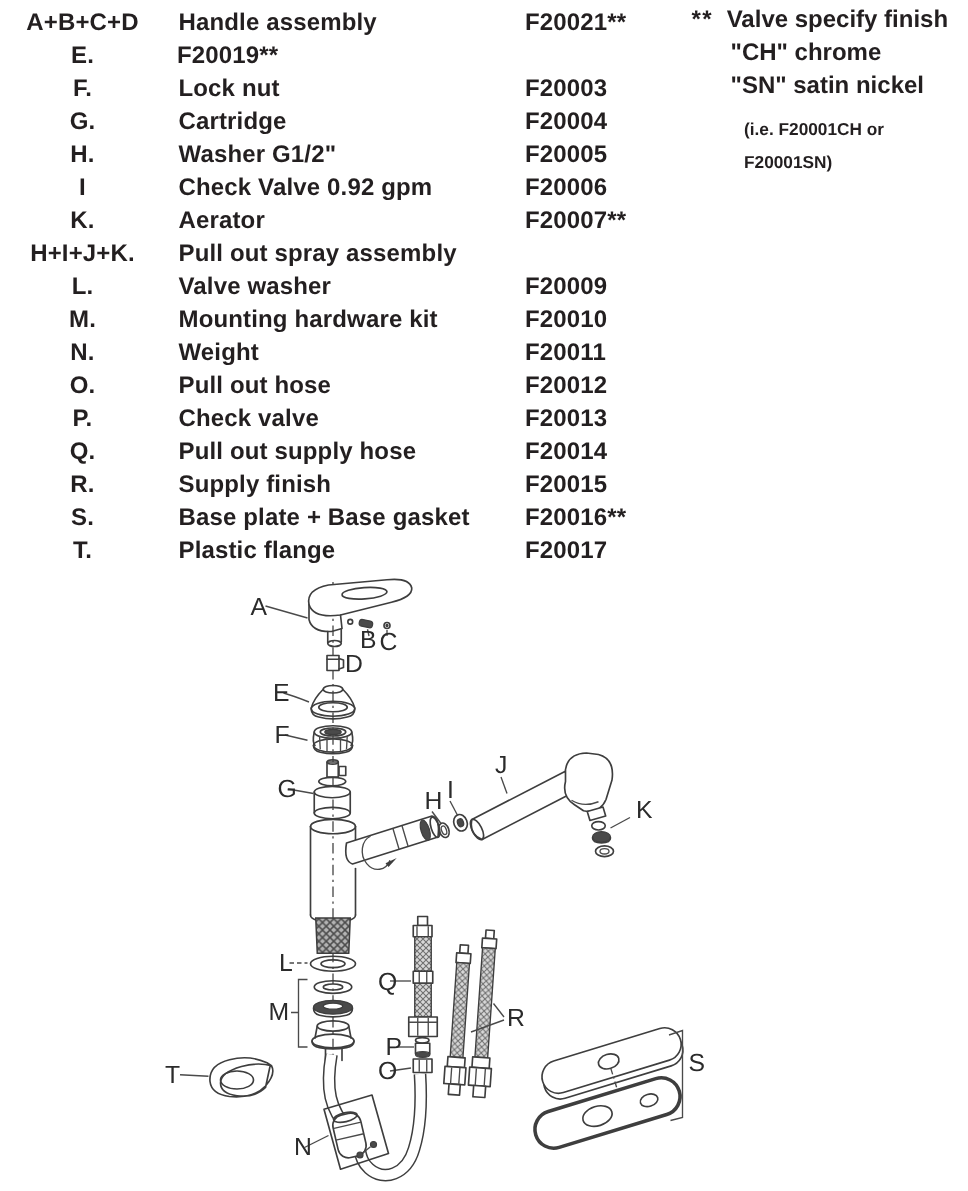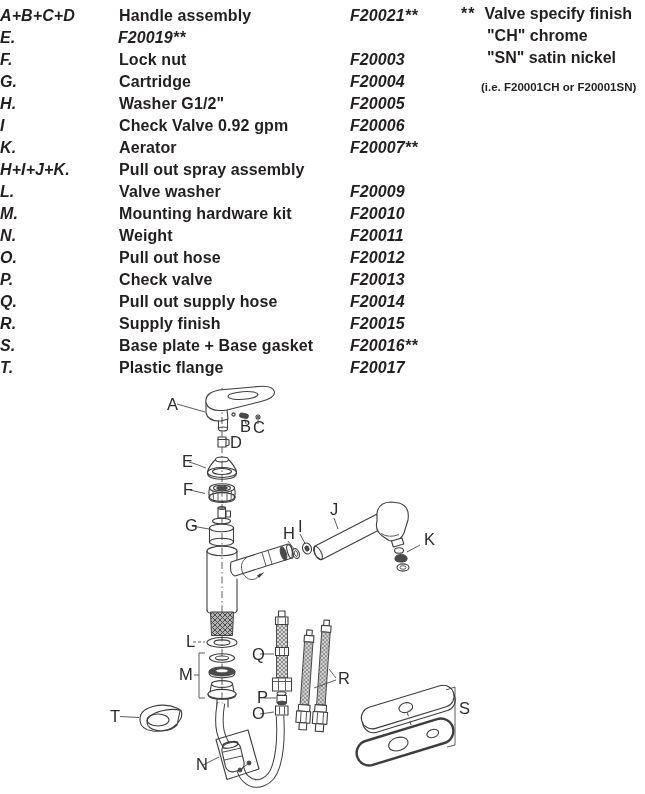--- a/index.html
+++ b/index.html
@@ -4,29 +4,29 @@
 <style>
   html,body{margin:0;padding:0;background:#fff;}
   .page{
     position:relative;width:645px;height:794px;background:#fff;overflow:hidden;
     font-family:"Liberation Sans",sans-serif;color:#231f20;
   }
   
   .parts-list{position:absolute;left:0;top:5px;width:645px;}
   .plist-row{display:grid;grid-template-columns:110px 232px 1fr;height:22px;
     font-size:16px;line-height:22px;font-weight:600;letter-spacing:0.1px;}
-  .col-letter{text-align:left;white-space:nowrap;font-style:italic;}
+  .col-letter{text-align:center;white-space:nowrap;}
   .col-desc{padding-left:9px;white-space:nowrap;}
-  .col-part{padding-left:8px;white-space:nowrap;font-style:italic;}
+  .col-part{padding-left:8px;white-space:nowrap;}
   
   .finish-note{position:absolute;left:461px;top:3px;font-size:16px;font-weight:600;line-height:22px;}
   .fn-row{display:flex;gap:9px;}
   .fn-marker{letter-spacing:1px;}
   .fn-line{margin-left:26px;}
-  .fn-example{margin-left:20px;margin-top:7px;font-size:11.5px;font-weight:600;}
+  .fn-example{margin-left:35px;margin-top:7px;font-size:11.5px;font-weight:600;}
   
   svg.diagram{position:absolute;left:0;top:0;width:645px;height:794px;}
   .ln{fill:none;stroke:#3e3e3e;stroke-width:1.1;stroke-linecap:round;stroke-linejoin:round;}
   .thin{fill:none;stroke:#4a4a4a;stroke-width:0.9;}
   .dk{fill:#4a4a4a;stroke:#3e3e3e;stroke-width:0.8;}
   .wf{fill:#ffffff;stroke:#3e3e3e;stroke-width:1.1;stroke-linejoin:round;}
   .dlabel{font-family:"Liberation Sans",sans-serif;font-size:16.5px;font-weight:500;fill:#2b2b2b;}
 </style>
 </head>
 <body>

